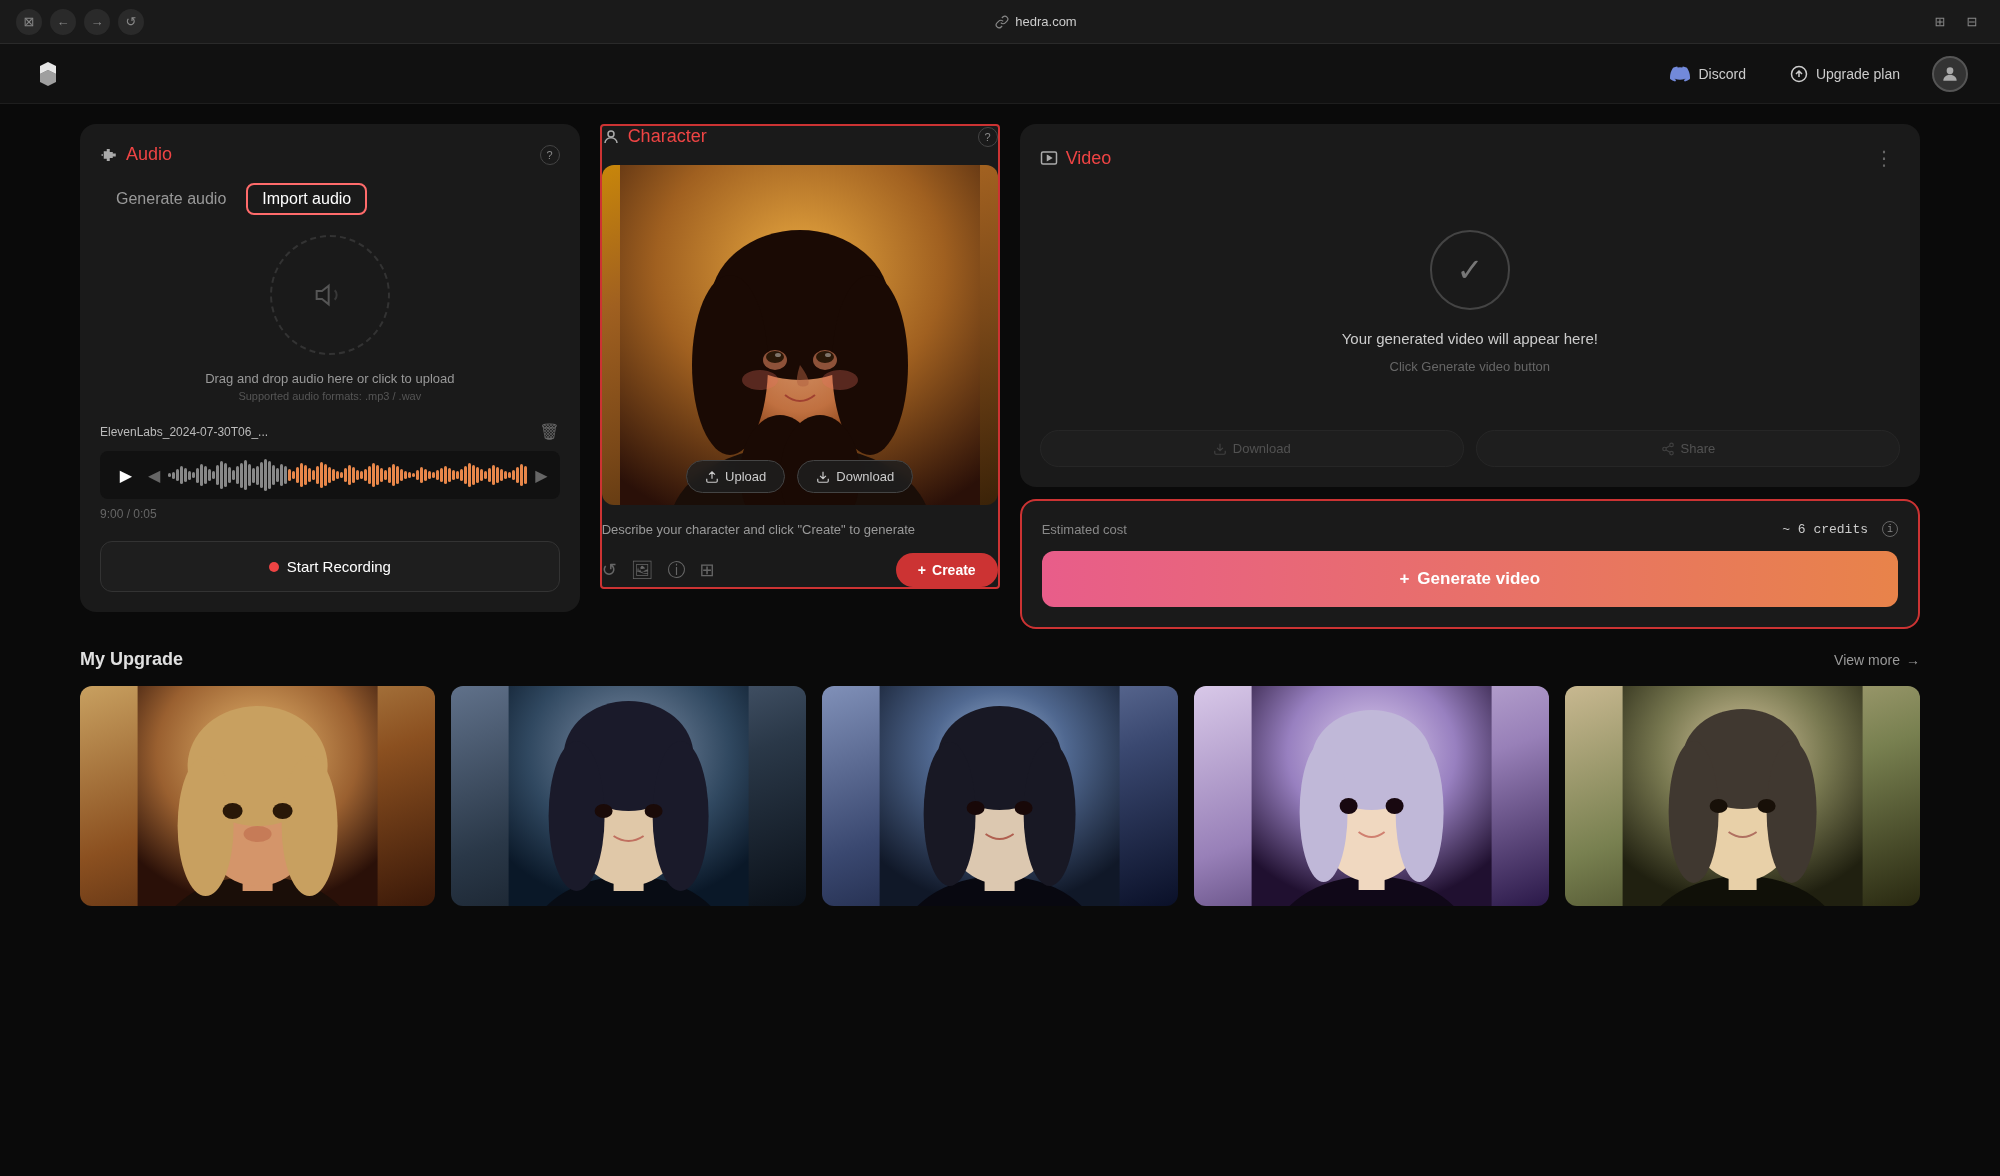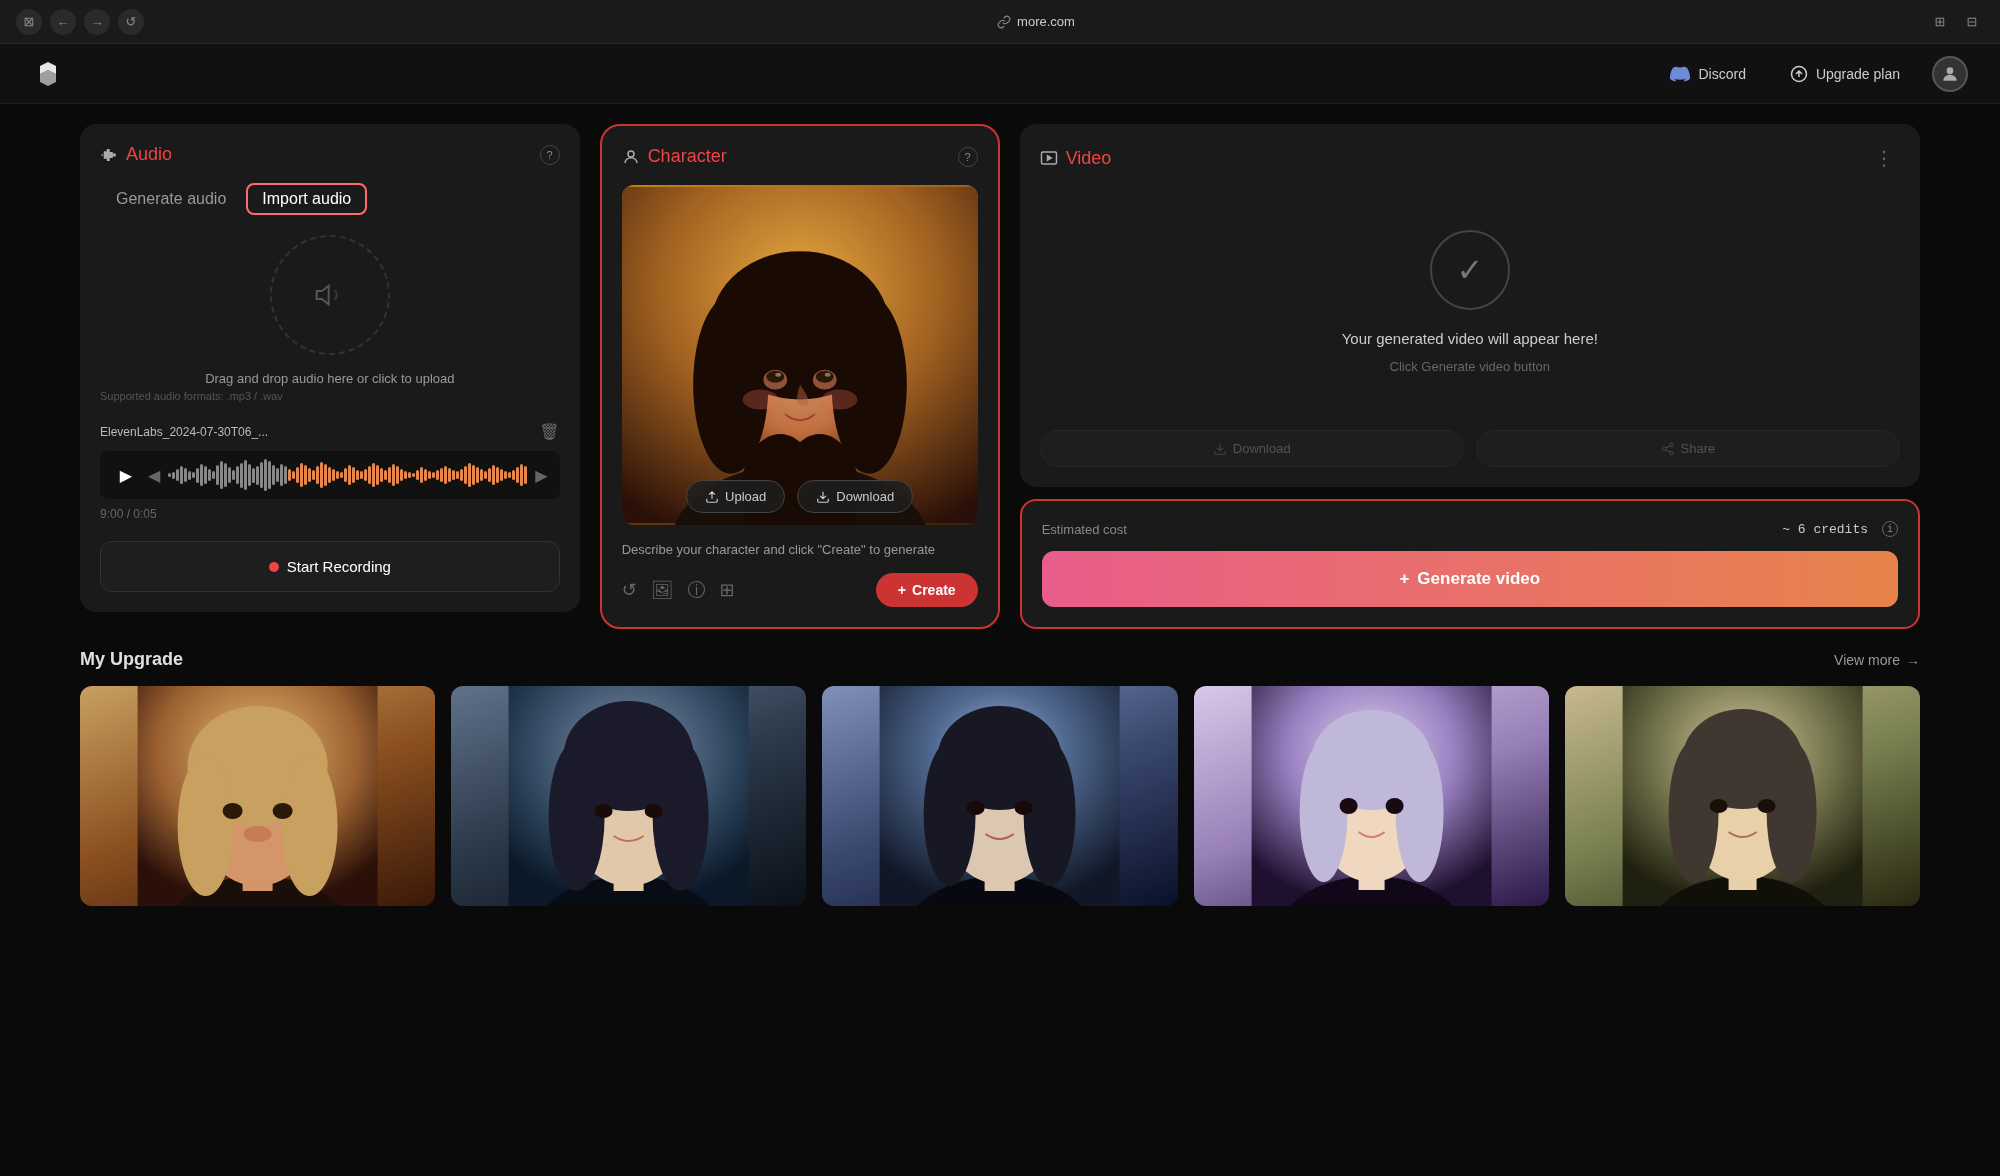--- a/index.html
+++ b/index.html
@@ -221,21 +221,21 @@
       font-size: 24px;
     }
 
     .upload-text {
       text-align: center;
       font-size: 13px;
       color: #999;
       margin-bottom: 4px;
     }
     .upload-subtext {
-      text-align: left;
+      text-align: center;
       font-size: 11px;
       color: #555;
       margin-bottom: 20px;
     }
 
     .audio-file-row {
       display: flex;
       align-items: center;
       justify-content: space-between;
       margin-bottom: 10px;
@@ -320,23 +320,22 @@
       width: 10px;
       height: 10px;
       border-radius: 50%;
       background: #e44;
     }
 
     
     .character-panel {
       flex: 0 0 400px;
       border: 2px solid #cc3333;
-      border-radius: 20px;
+      border-radius: 4px;
       background: #1a1a1a;
-      padding: 20px;
     }
 
     .character-image-container {
       position: relative;
       border-radius: 12px;
       overflow: hidden;
       margin-bottom: 16px;
       height: 340px;
     }
 
@@ -600,21 +599,21 @@
     <div class="browser-btn">⊠</div>
     <div class="browser-btn">←</div>
     <div class="browser-btn">→</div>
     <div class="browser-btn">↺</div>
   </div>
   <div class="url-bar">
     <svg viewBox="0 0 24 24" fill="none" stroke="#888" stroke-width="2">
       <path d="M10 13a5 5 0 0 0 7.54.54l3-3a5 5 0 0 0-7.07-7.07l-1.72 1.71"></path>
       <path d="M14 11a5 5 0 0 0-7.54-.54l-3 3a5 5 0 0 0 7.07 7.07l1.71-1.71"></path>
     </svg>
-    <span>more.com</span>
+    <span>hedra.com</span>
   </div>
   <div class="browser-actions">
     <div class="browser-action-btn">⊞</div>
     <div class="browser-action-btn">⊟</div>
   </div>
 </div>
 
 <div class="app-header">
   <div class="logo">
     <svg class="logo-icon" viewBox="0 0 32 32" fill="none">

